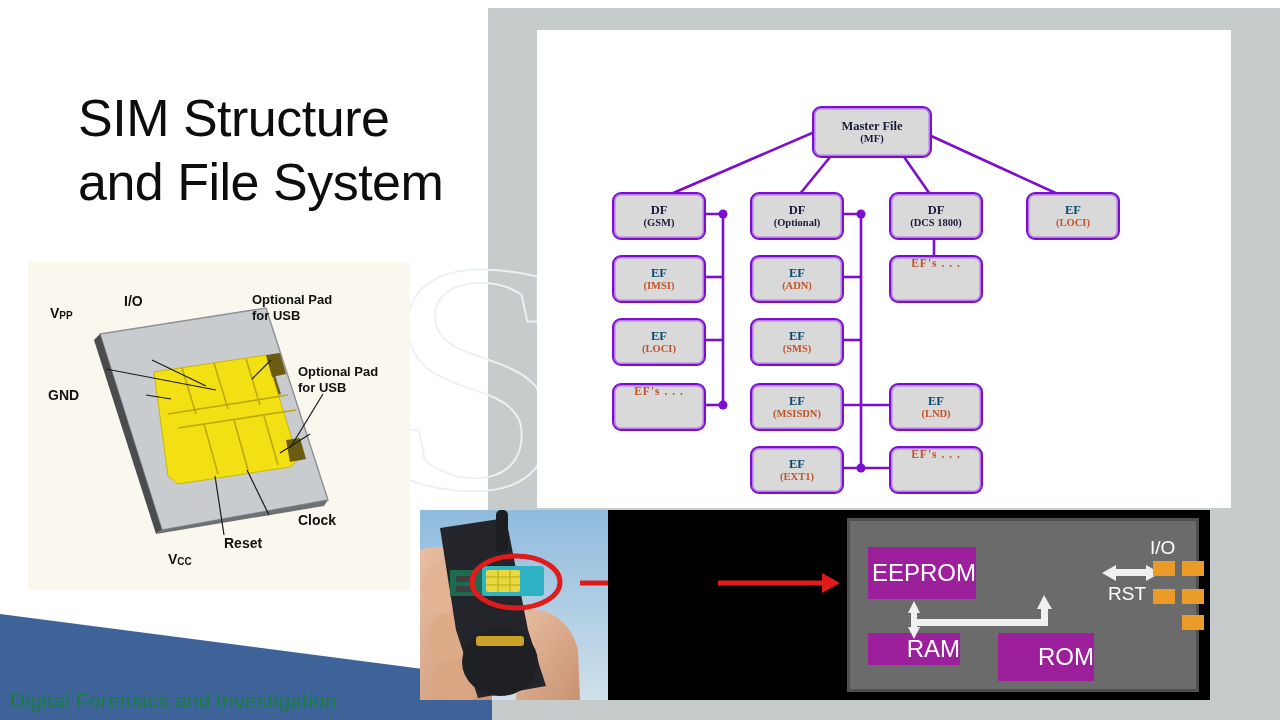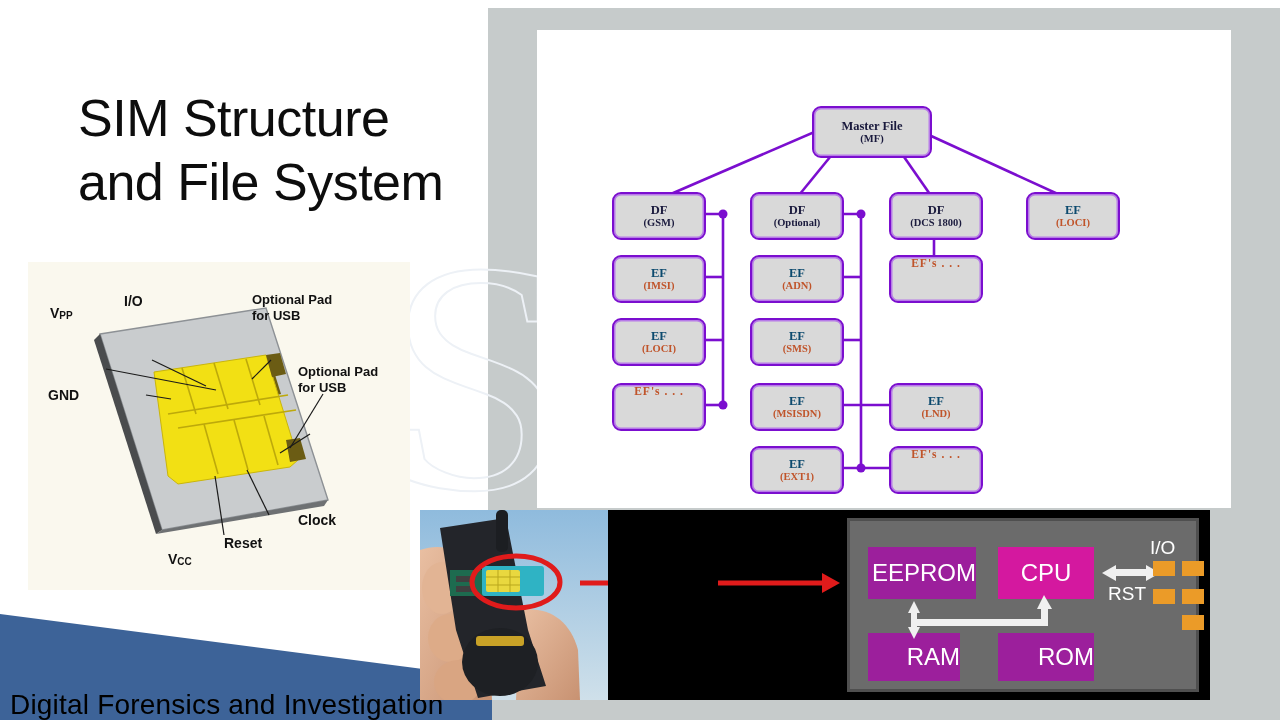--- a/index.html
+++ b/index.html
@@ -25,21 +25,21 @@
     font-size:52px;line-height:64px;color:#0d0d0d;font-weight:400;letter-spacing:-0.5px;}
 
   
   .simimg{position:absolute;left:28px;top:262px;width:382px;height:328px;background:#faf8ee;overflow:hidden;}
   .simimg svg{display:block;}
 
   
   .footer-band{position:absolute;left:0;top:600px;width:492px;height:120px;overflow:hidden;}
   .footer-band .tri{position:absolute;inset:0;background:#3d6398;
     clip-path:polygon(0 14px,492px 78px,492px 120px,0 120px);}
-  .footer-text{position:absolute;left:10px;top:689px;color:#000000;font-size:28px;letter-spacing:0.2px;}
+  .footer-text{position:absolute;left:10px;top:689px;color:#15803d;font-size:21px;letter-spacing:0.2px;}
 
   
   .fs-card{position:absolute;left:537px;top:30px;width:694px;height:478px;background:#ffffff;}
   .fs-card-top{position:absolute;left:597px;top:30px;width:535px;height:34px;background:#ffffff;}
   .fs-title{position:absolute;left:597px;top:36px;width:535px;text-align:center;
     font-family:"Liberation Serif",serif;font-weight:bold;font-size:13.5px;color:#121212;letter-spacing:0.3px;}
 
   
   .tree{position:absolute;left:537px;top:60px;width:694px;height:448px;}
 
@@ -319,24 +319,21 @@
     <svg style="position:absolute;left:298px;top:60px;" width="122" height="26">
       <line x1="0" y1="13" x2="104" y2="13" stroke="#e01b1b" stroke-width="5"></line>
       <polygon points="104,3 122,13 104,23" fill="#e01b1b"></polygon>
     </svg>
 
     <div class="photo-chip">
       <div class="chipbox">
         <div class="blk dark" style="left:18px;top:26px;width:108px;height:52px;">
           <span>EEPROM</span>
         </div>
-        <div class="blk bright" style="left:148px;top:26px;width:96px;height:52px;">
-          <span>CPU</span>
-        </div>
-        <div class="blk dark" style="left:18px;top:112px;width:92px;height:48px;">
+        <div class="blk dark" style="left:18px;top:112px;width:92px;height:32px;">
           <span>RAM</span>
         </div>
         <div class="blk dark" style="left:148px;top:112px;width:96px;height:48px;">
           <span>ROM</span>
         </div>
 
         <svg style="position:absolute;left:0;top:0;" width="352" height="174">
 
           <polygon points="64,80 70,92 58,92" fill="#f0f0f0"></polygon>
           <rect x="61" y="92" width="6" height="14" fill="#f0f0f0"></rect>

